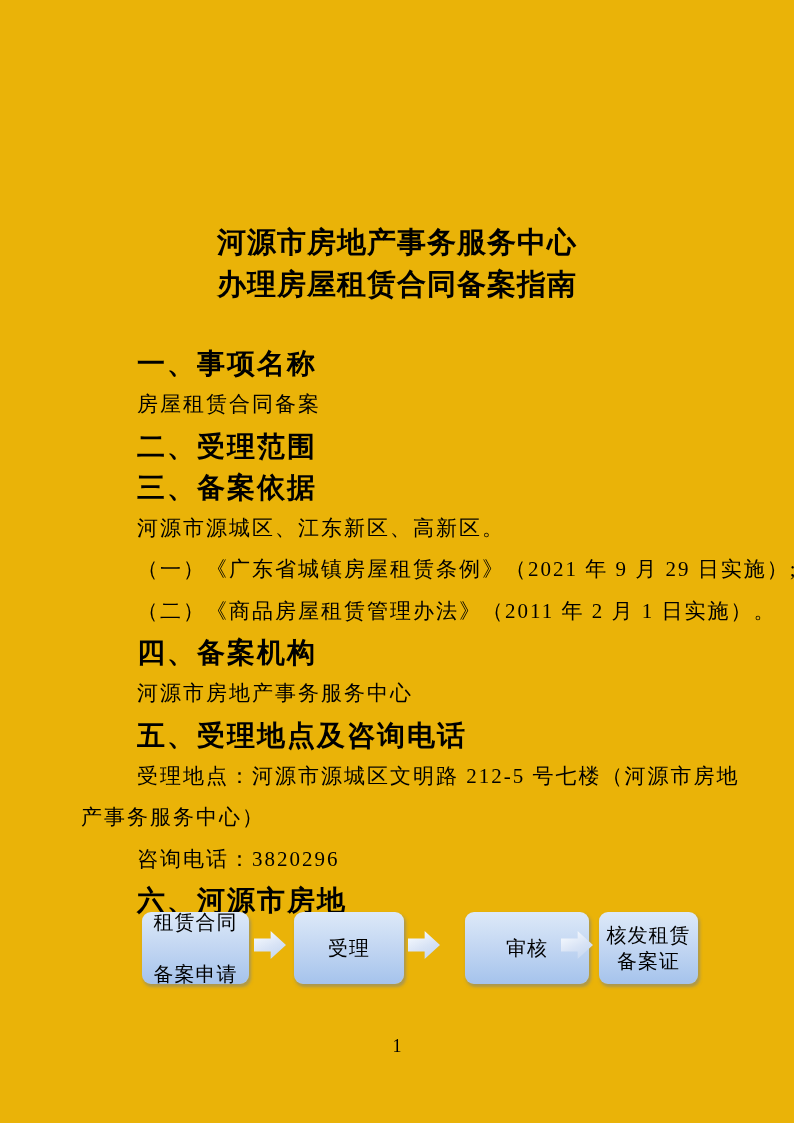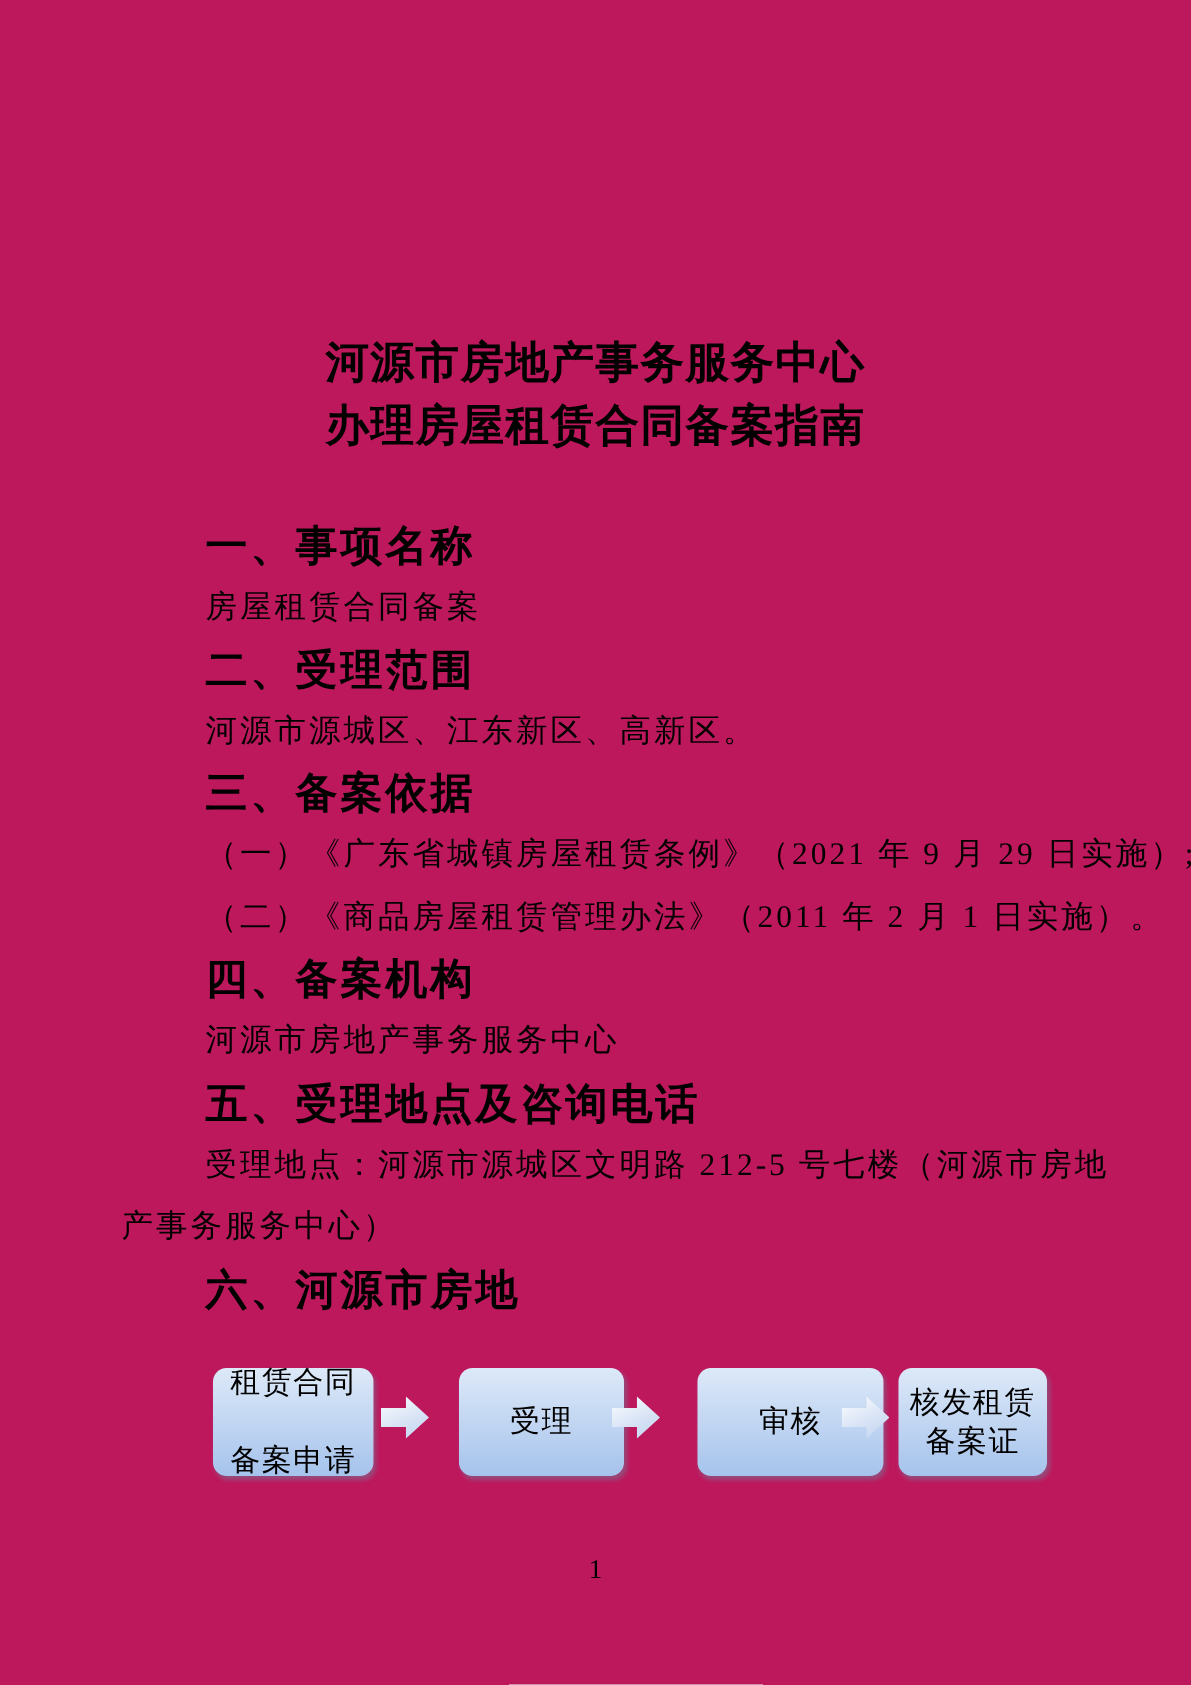--- a/index.html
+++ b/index.html
@@ -1,21 +1,21 @@
 <!DOCTYPE html>
 <html><head>
 <meta charset="utf-8">
 <style>
   html, body { margin: 0; padding: 0; background: #e8e8e8; }
   .page {
     position: relative;
     width: 794px;
     height: 1123px;
     margin: 0 auto;
-    background: #be185d;
+    background: #eab308;
     color: #000000;
     overflow: hidden;
   }
   
   .doc-title {
     position: absolute;
     left: 0;
     top: 221px;
     width: 100%;
     text-align: center;
@@ -65,21 +65,21 @@
     display: flex;
     flex-direction: column;
     align-items: center;
     justify-content: center;
     font-family: "Liberation Serif", "DejaVu Serif", serif;
     font-size: 20px;
     letter-spacing: 1px;
   }
   .fbox .bl { line-height: 26px; white-space: nowrap; }
   .b1 { left: 0;     width: 107px; gap: 26px; }
-  .b2 { left: 164px; width: 110px; }
+  .b2 { left: 152px; width: 110px; }
   .b3 { left: 323px; width: 124px; text-align: right; }
   .b4 { left: 457px; width: 99px; }
   .farrow {
     position: absolute;
     top: 17px;
     width: 32px;
     height: 32px;
     background: linear-gradient(155deg, #f9fcff 10%, #d8e3f5 55%, #bed3f0 100%);
     clip-path: polygon(0 30%, 52% 30%, 52% 6%, 100% 50%, 52% 94%, 52% 70%, 0 70%);
     filter: drop-shadow(1px 1.5px 1px rgba(130, 145, 170, 0.55));
@@ -106,32 +106,33 @@
   <div class="doc-title">
     <div>河源市房地产事务服务中心</div>
     <div>办理房屋租赁合同备案指南</div>
   </div>
 
   <div class="content">
     <div class="line h">一、事项名称</div>
     <div class="line t">房屋租赁合同备案</div>
 
     <div class="line h">二、受理范围</div>
+    <div class="line h">三、备案依据</div>
+
     <div class="line t">河源市源城区、江东新区、高新区。</div>
-
-    <div class="line h">三、备案依据</div>
     <div class="line t">（一）《广东省城镇房屋租赁条例》（2021 年 9 月 29 日实施）;</div>
     <div class="line t">（二）《商品房屋租赁管理办法》（2011 年 2 月 1 日实施）。</div>
 
     <div class="line h">四、备案机构</div>
     <div class="line t">河源市房地产事务服务中心</div>
 
     <div class="line h">五、受理地点及咨询电话</div>
     <div class="line t">受理地点：河源市源城区文明路 212-5 号七楼（河源市房地</div>
     <div class="line t cont">产事务服务中心）</div>
+    <div class="line t">咨询电话：3820296</div>
 
     <div class="line h">六、河源市房地</div>
   </div>
 
   <div class="flow">
     <div class="fbox b1">
       <div class="bl">租赁合同</div>
       <div class="bl">备案申请</div>
     </div>
     <div class="farrow a1"></div>

